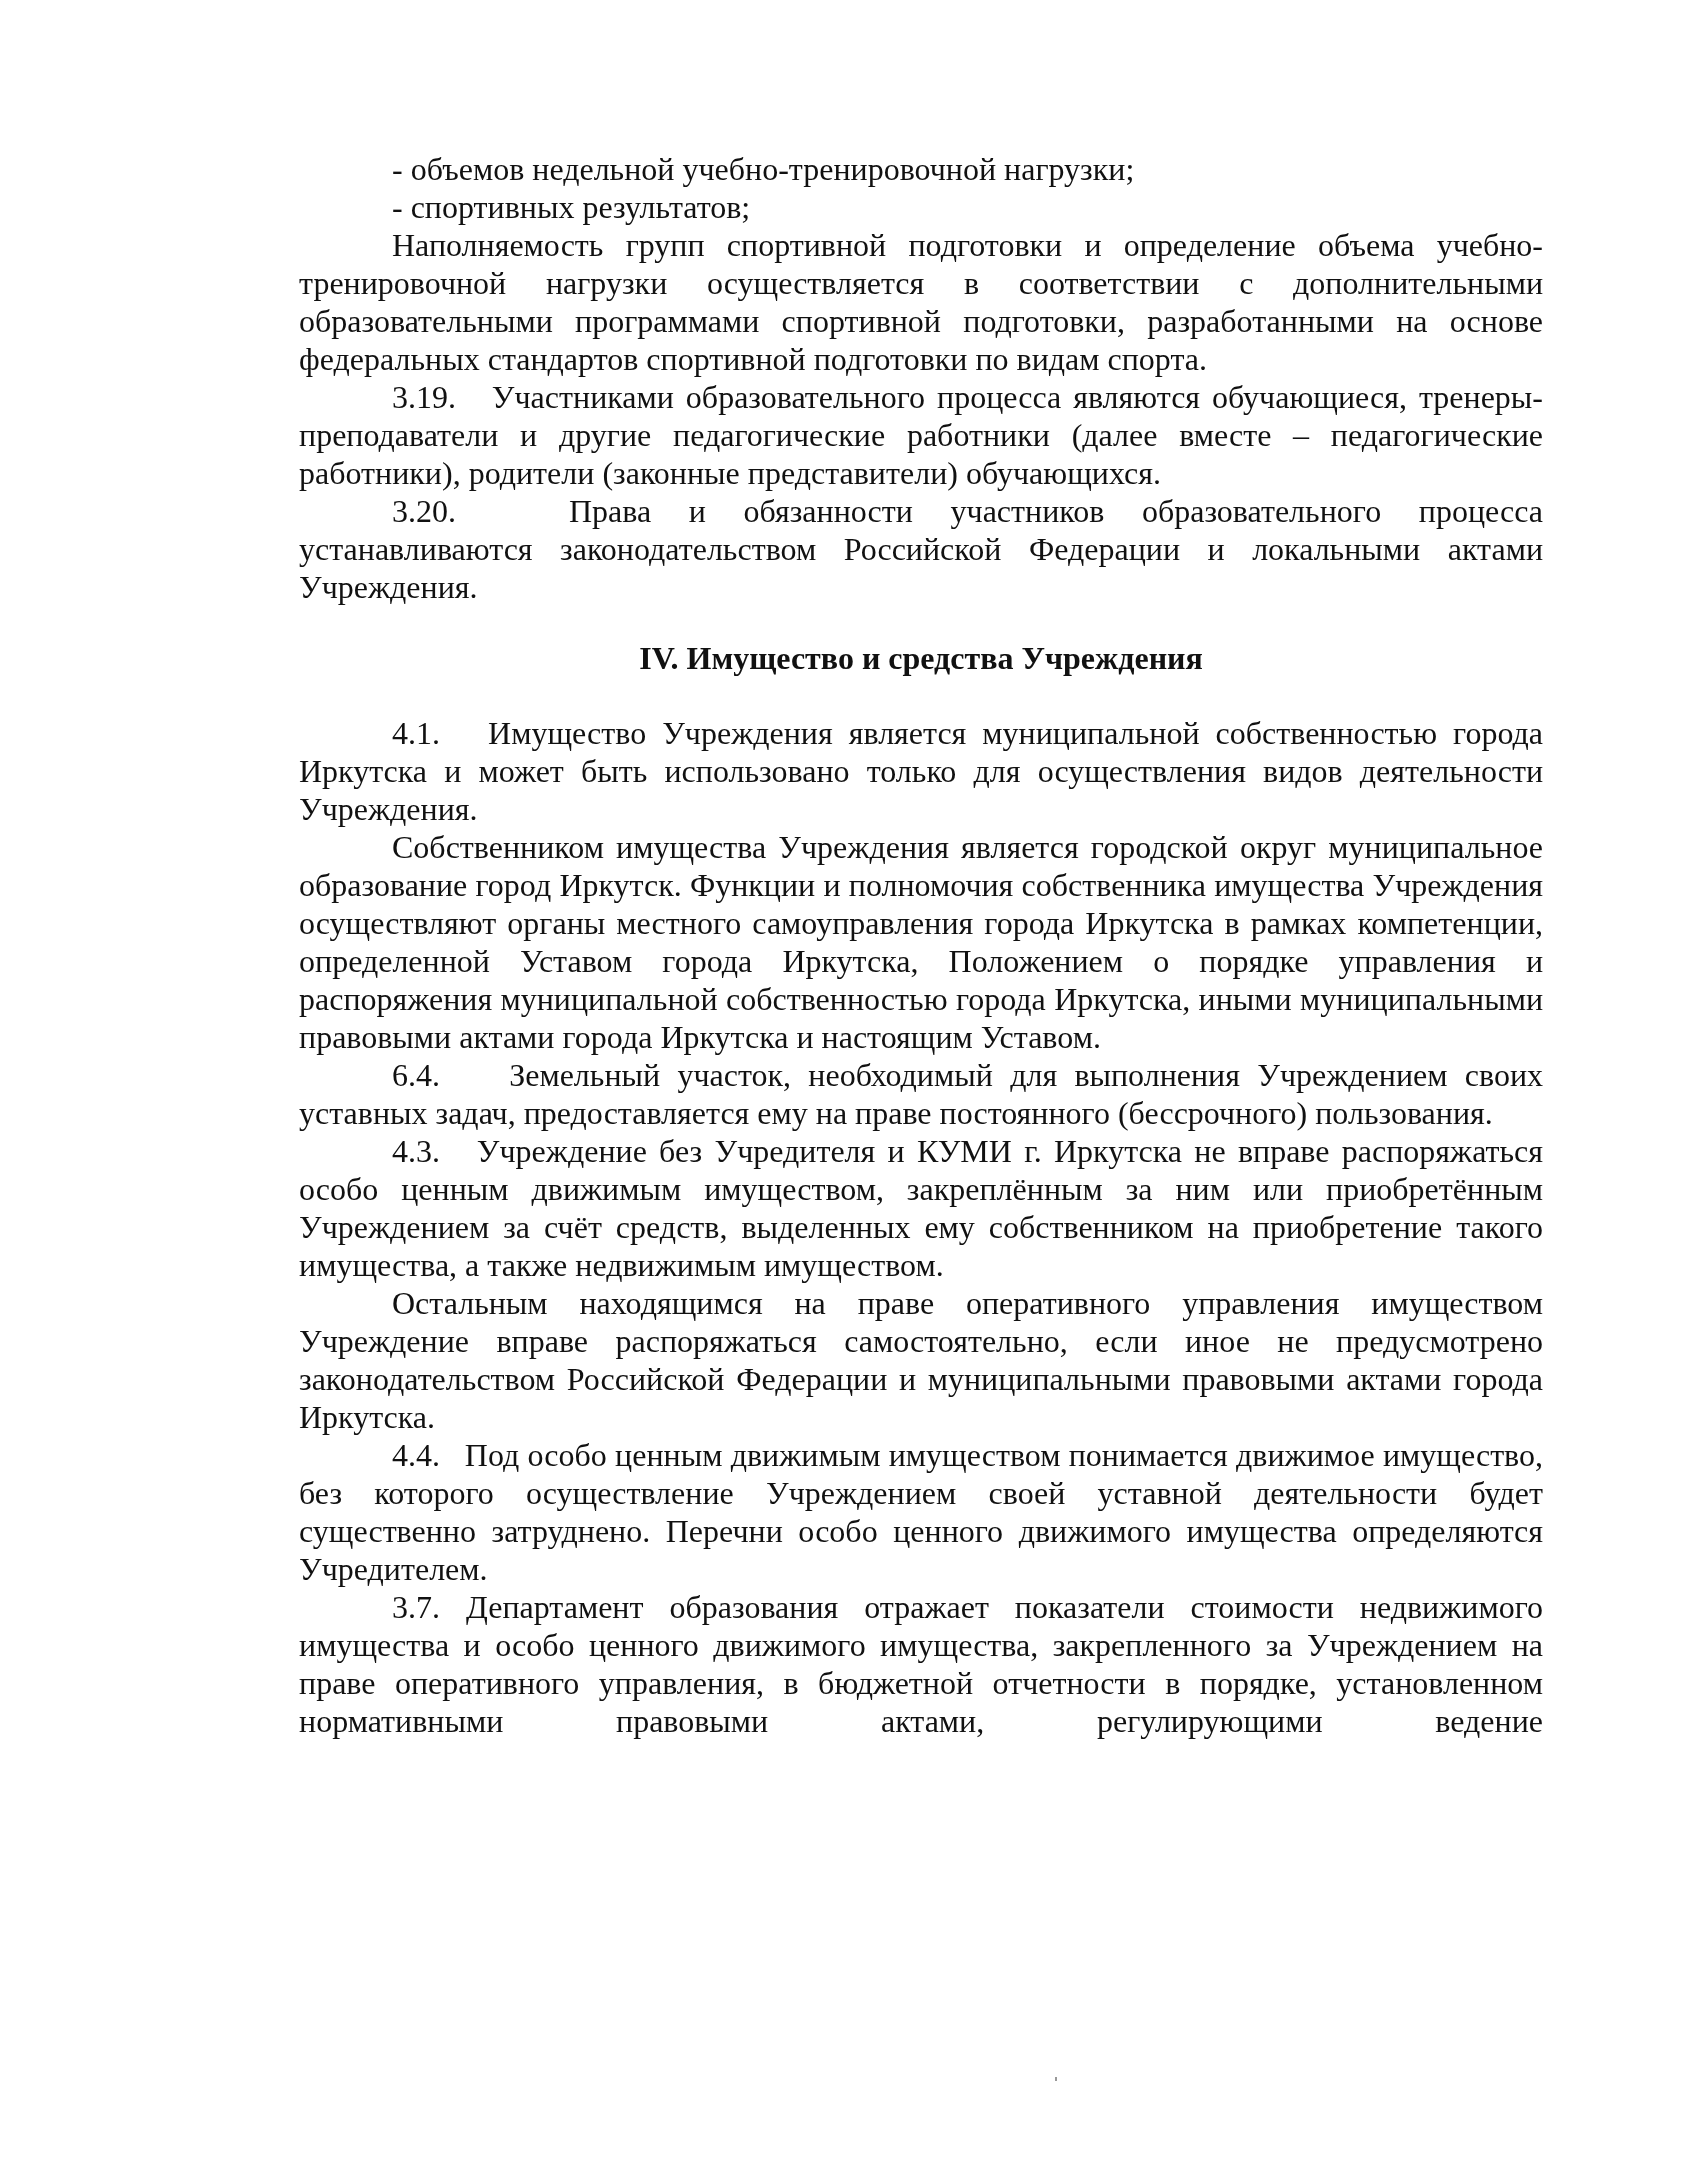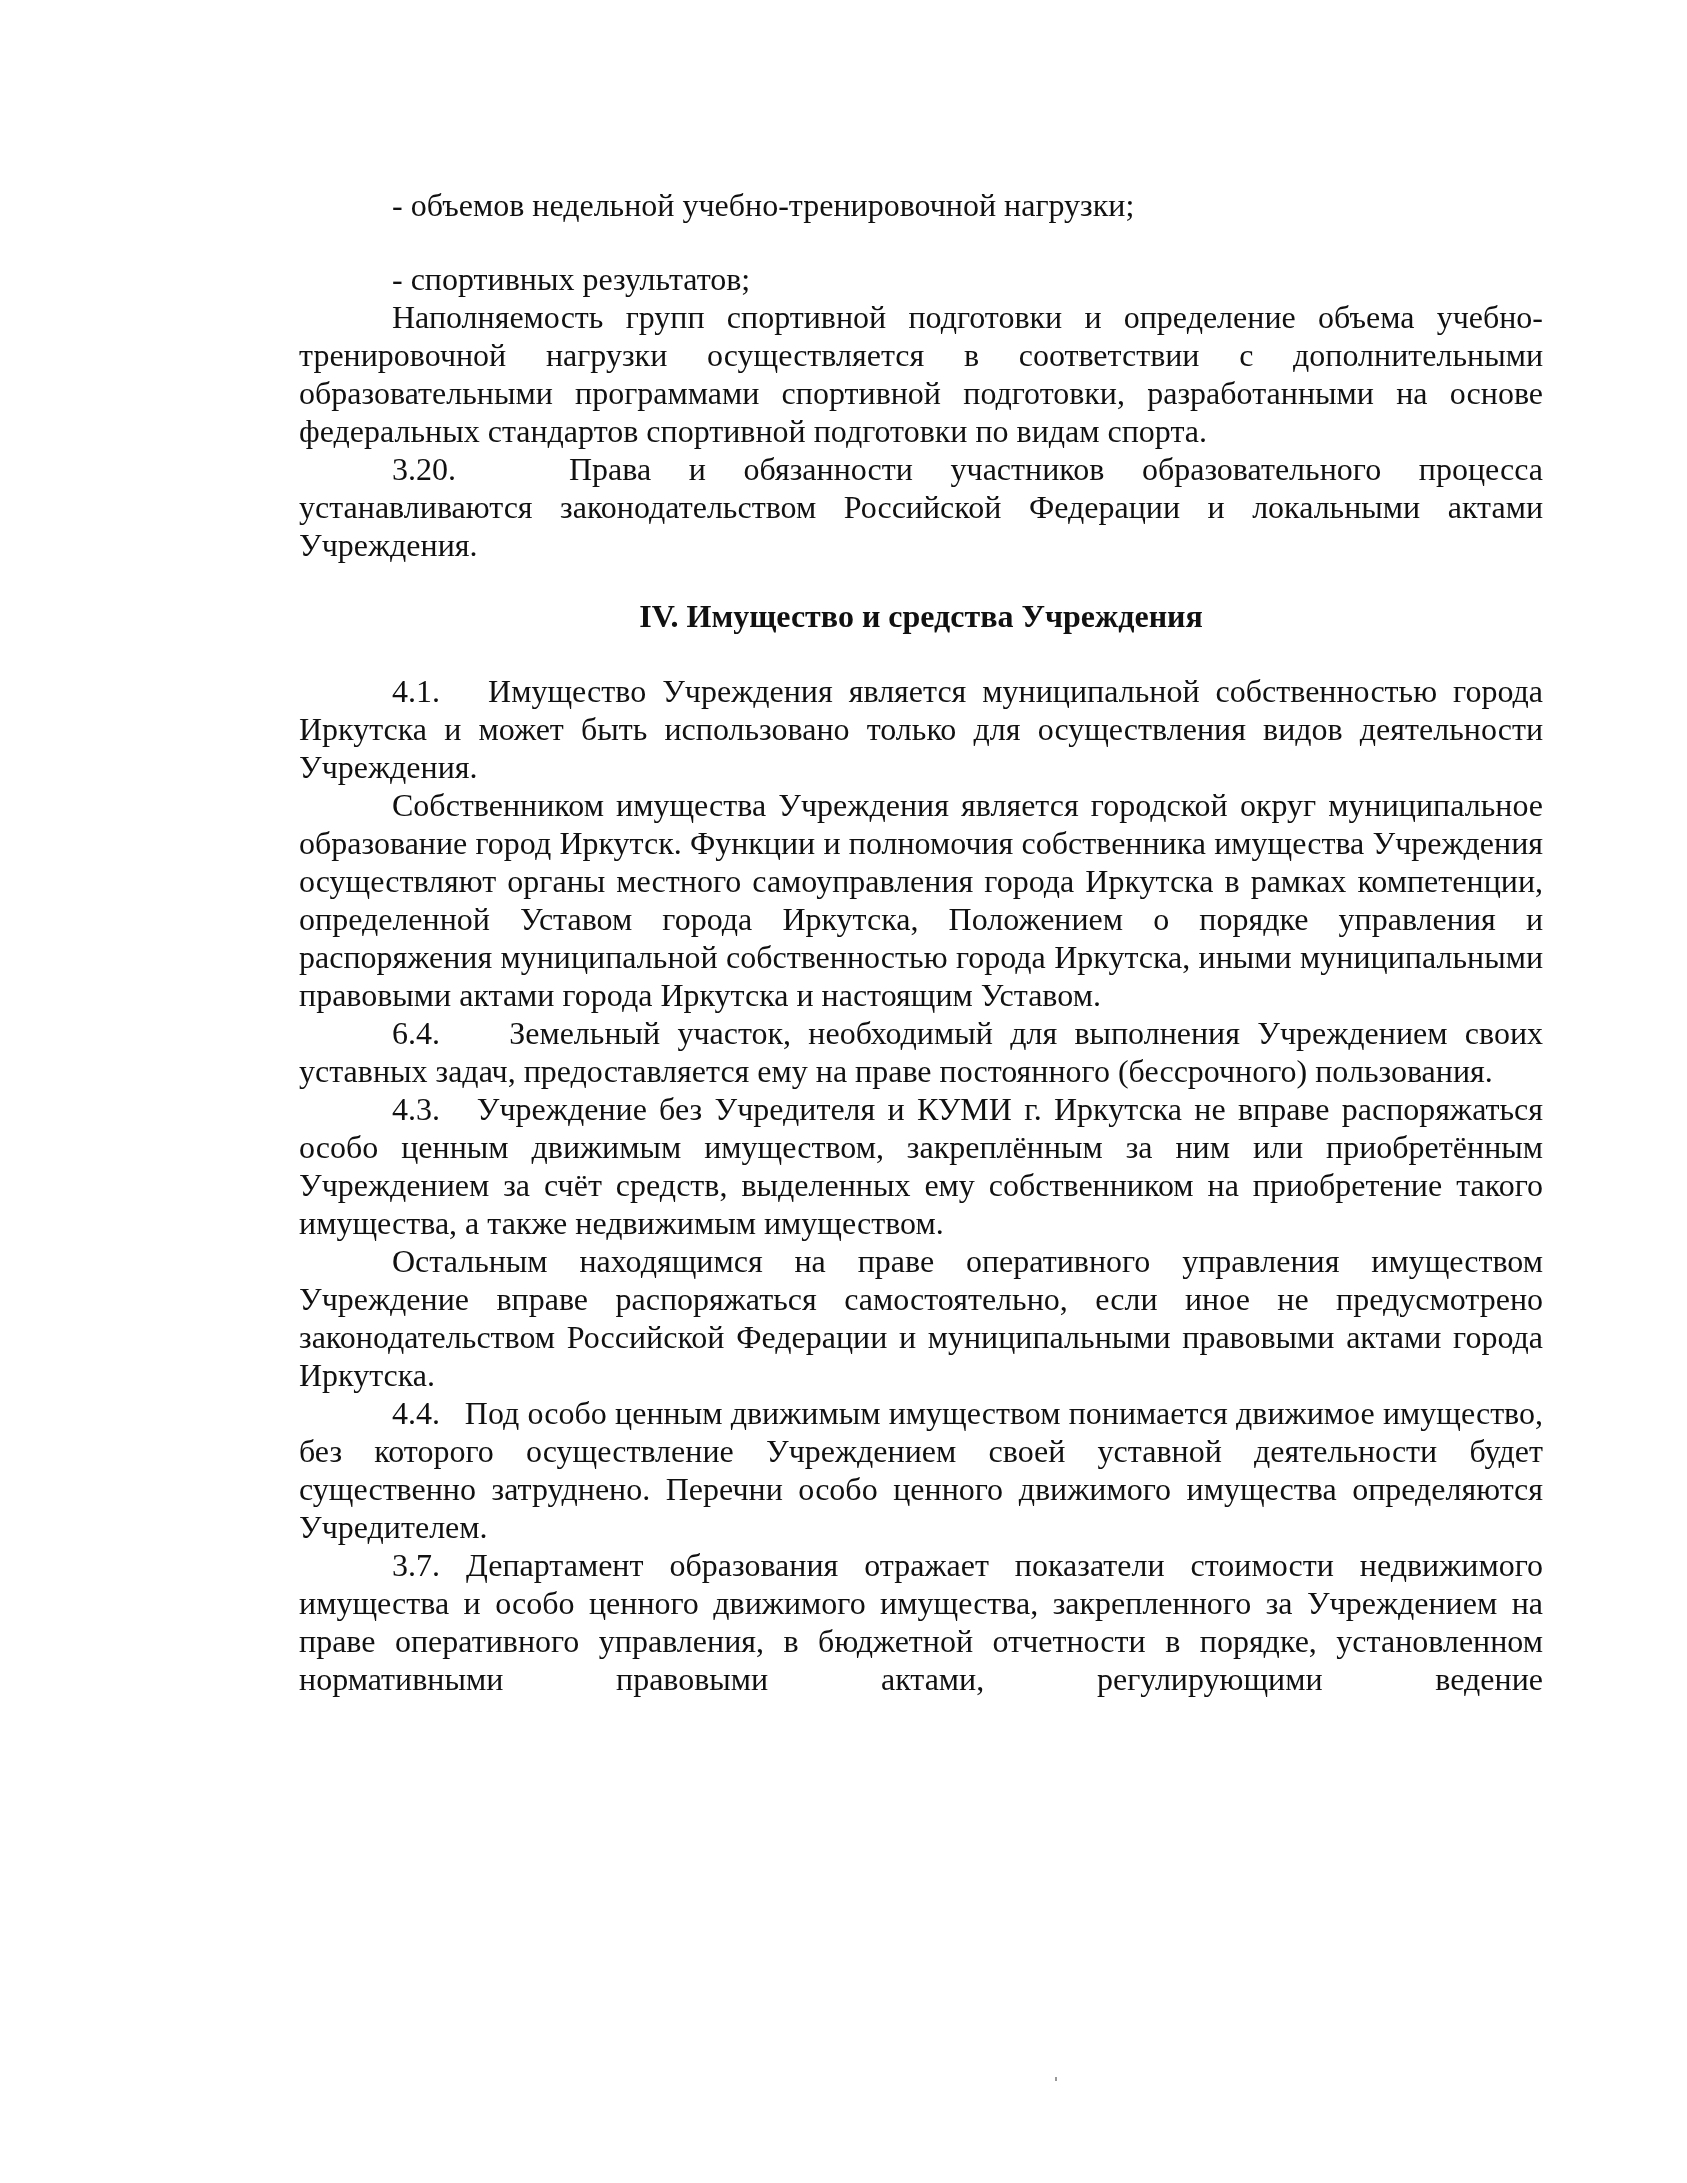--- a/index.html
+++ b/index.html
@@ -4,37 +4,38 @@
 <style>
   html, body { margin: 0; padding: 0; background: #ffffff; }
   body { width: 1687px; height: 2183px; position: relative; overflow: hidden; }
   .page {
     position: absolute; left: 299px; top: 150px; width: 1244px;
     font-family: "Liberation Serif", "DejaVu Serif", serif;
     font-size: 32px; line-height: 38px; color: #111;
   }
   .p { margin: 0; text-align: justify; text-align-last: left; }
   .ind { text-indent: 93px; }
-  .dash { padding-left: 93px; text-align: left; margin-top: 36px; }
+  .dash { padding-left: 93px; text-align: left; }
   .heading {
     text-align: center; font-weight: bold; margin: 0;
     padding-top: 33px; padding-bottom: 37px; font-size: 32px;
   }
   .mark { position: absolute; left: 1055px; top: 2077px; width: 2px; height: 4px; background: #999; }
 </style>
 </head>
 <body>
 
 <div class="page">
 
   <p class="p dash">- объемов недельной учебно-тренировочной нагрузки;</p>
   <p class="p dash">- спортивных результатов;</p>
 
   <p class="p ind">Наполняемость групп спортивной подготовки и определение объема учебно-тренировочной нагрузки осуществляется в соответствии с дополнительными образовательными программами спортивной подготовки, разработанными на основе федеральных стандартов спортивной подготовки по видам спорта.</p>
 
+  <p class="p ind"><span>3.19.</span>&nbsp;&nbsp; <span>Участниками образовательного процесса являются обучающиеся, тренеры-преподаватели и другие педагогические работники (далее вместе – педагогические работники), родители (законные представители) обучающихся.</span></p>
 
   <p class="p ind"><span>3.20.</span>&nbsp;&nbsp; <span>Права и обязанности участников образовательного процесса устанавливаются законодательством Российской Федерации и локальными актами Учреждения.</span></p>
 
   <h2 class="heading">IV. Имущество и средства Учреждения</h2>
 
   <p class="p ind"><span>4.1.</span>&nbsp;&nbsp; <span>Имущество Учреждения является муниципальной собственностью города Иркутска и может быть использовано только для осуществления видов деятельности Учреждения.</span></p>
 
   <p class="p ind">Собственником имущества Учреждения является городской округ муниципальное образование город Иркутск. Функции и полномочия собственника имущества Учреждения осуществляют органы местного самоуправления города Иркутска в рамках компетенции, определенной Уставом города Иркутска, Положением о порядке управления и распоряжения муниципальной собственностью города Иркутска, иными муниципальными правовыми актами города Иркутска и настоящим Уставом.</p>
 
 

